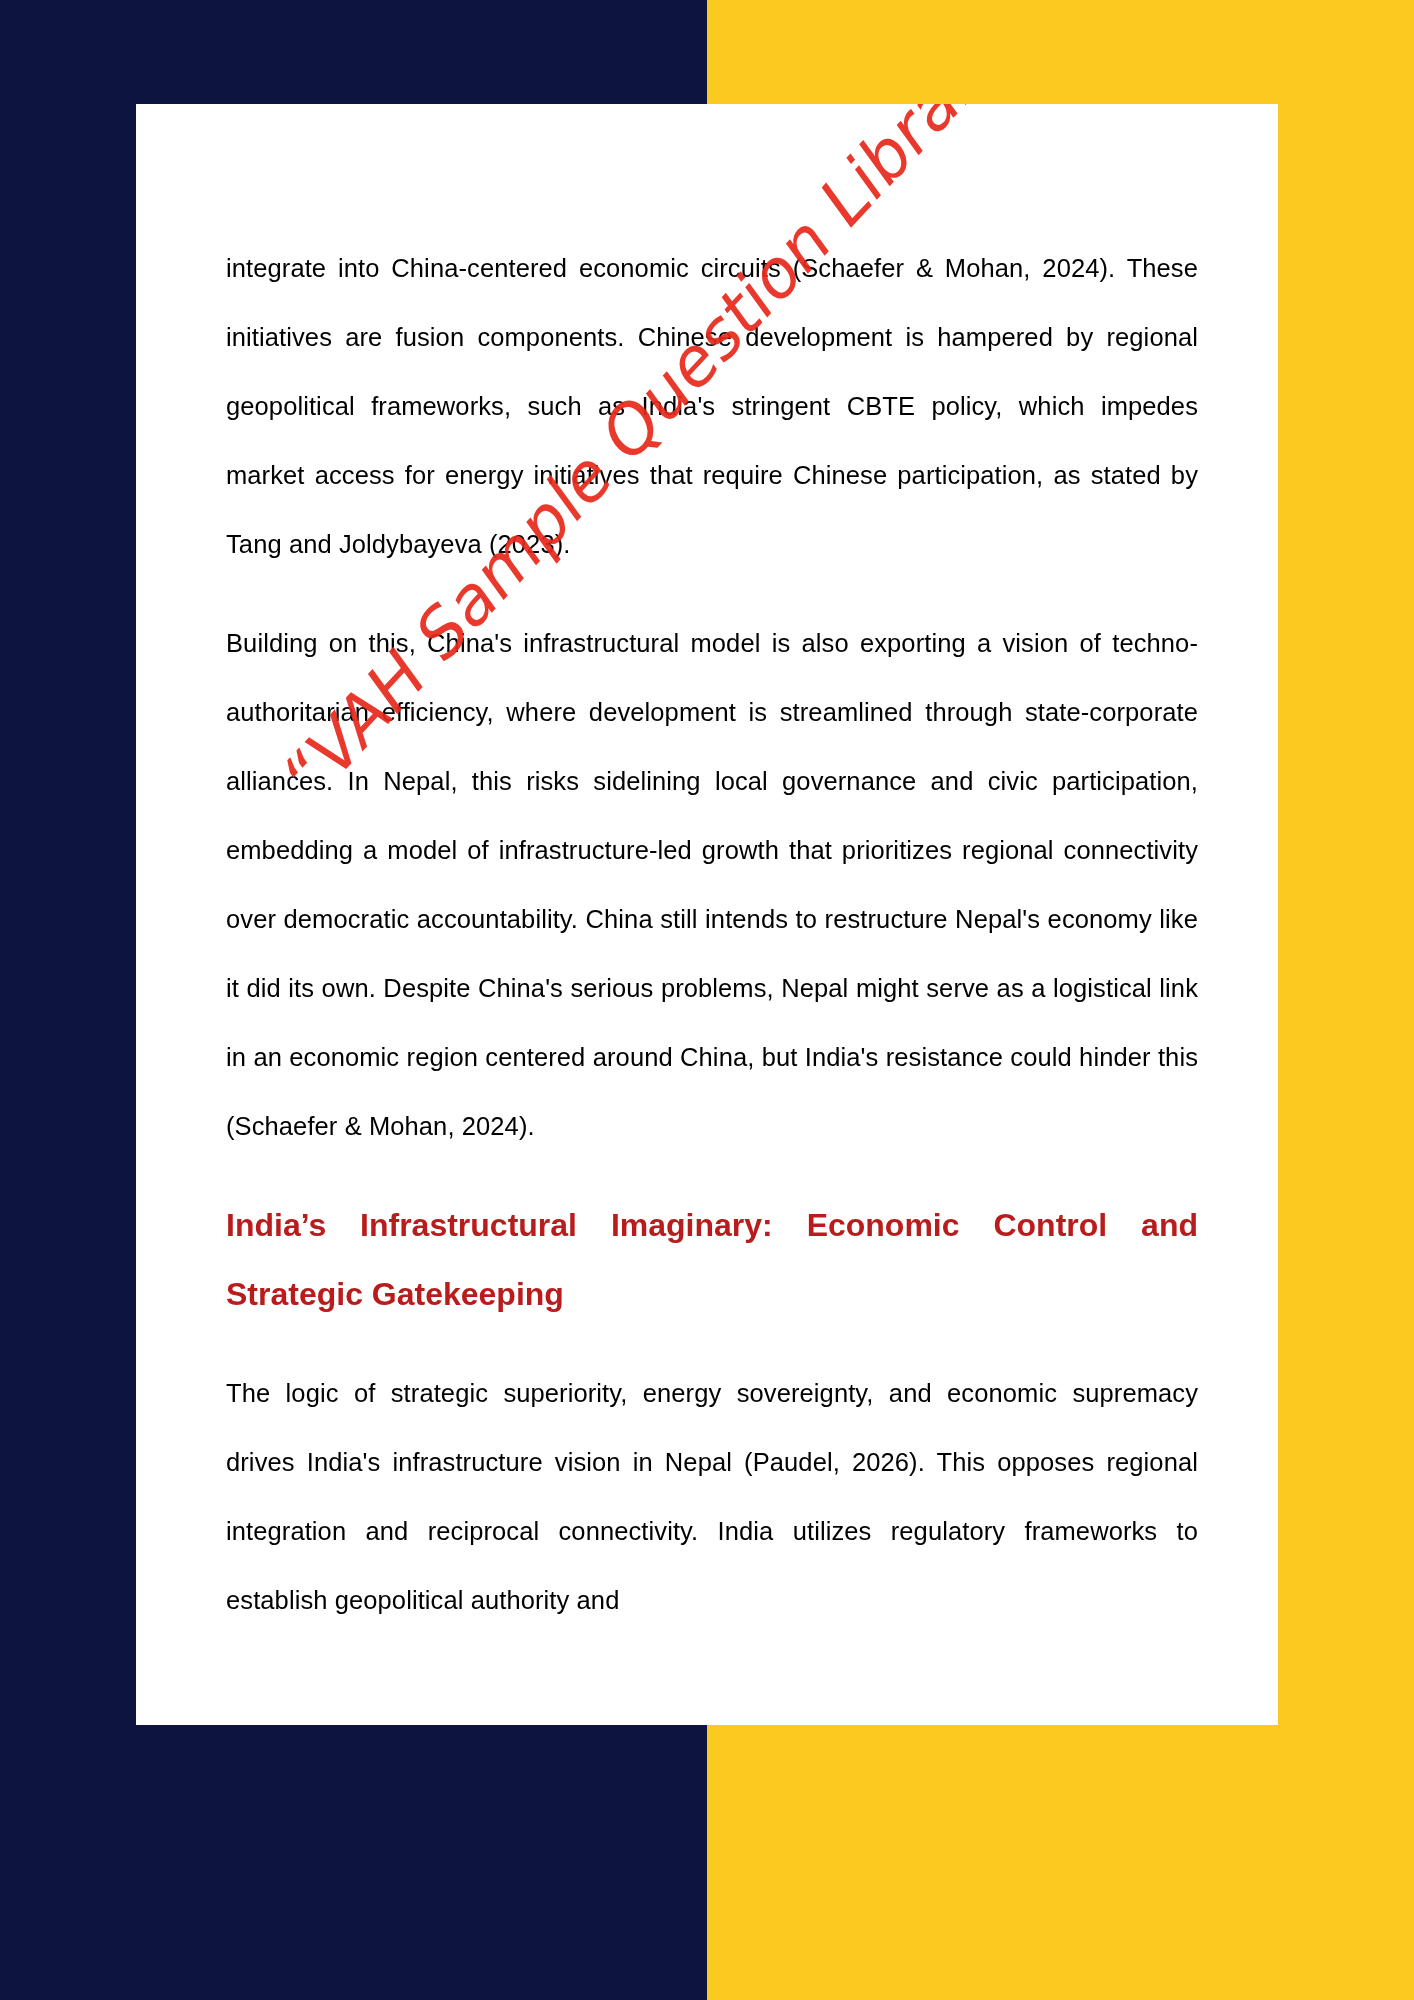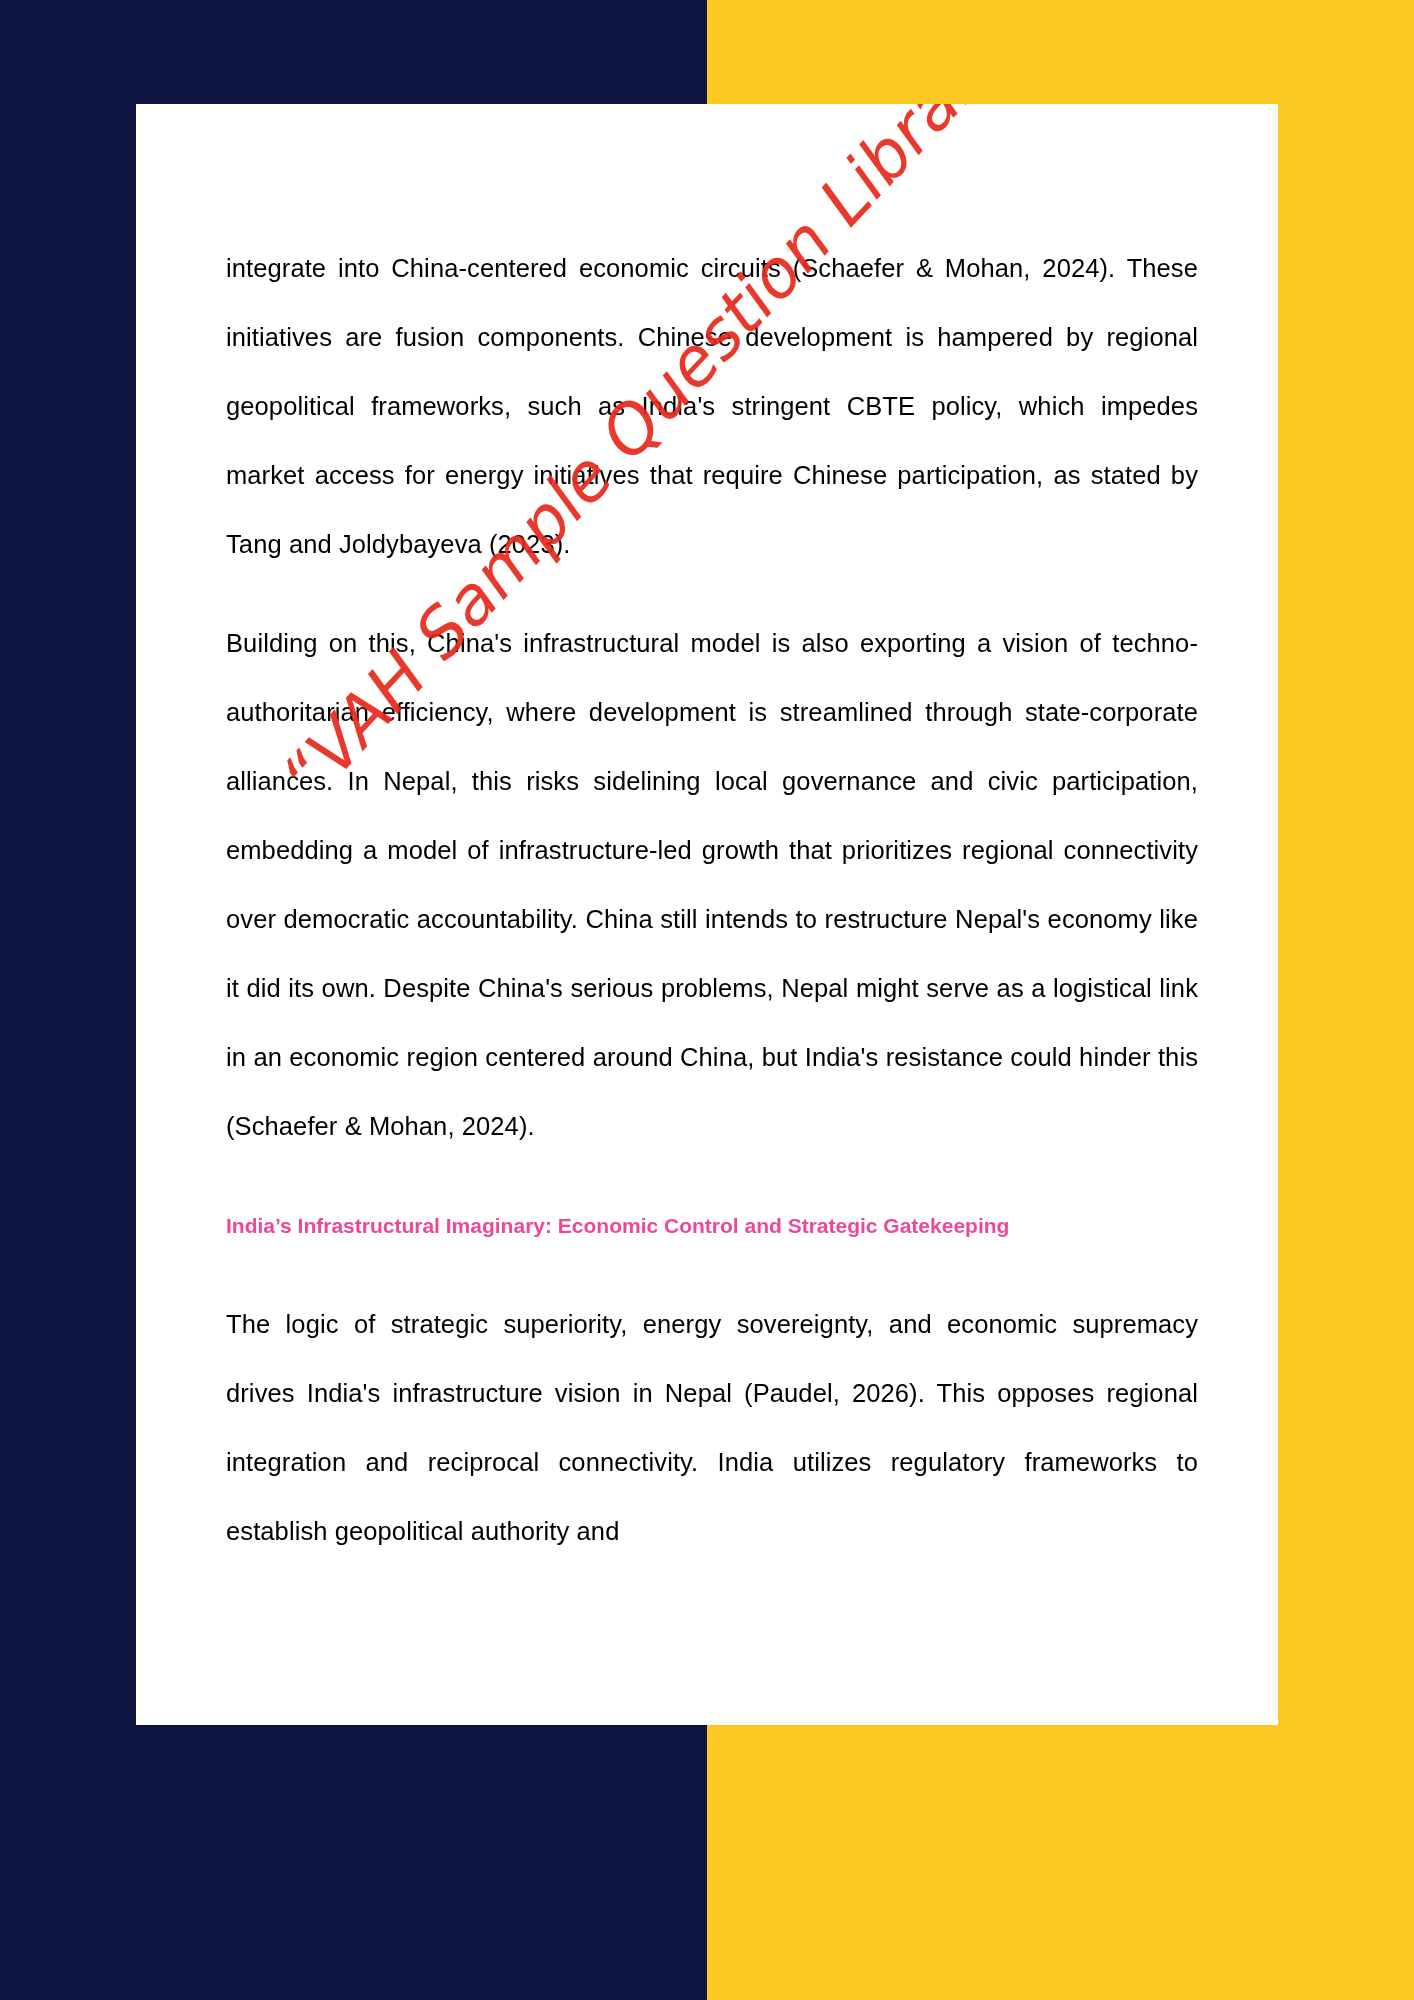--- a/index.html
+++ b/index.html
@@ -58,23 +58,23 @@
     color: #000000;
     text-align: justify;
     text-justify: inter-word;
     letter-spacing: 0.1px;
   }
   p.para.last {
     margin-bottom: 0;
   }
   h2.heading {
     margin: 0 0 30px 0;
-    font-size: 21px;
+    font-size: 32px;
     line-height: 69px;
-    color: #ec4899;
+    color: #b91c1c;
     font-weight: bold;
     text-align: justify;
     text-justify: inter-word;
   }
   
   .watermark {
     position: absolute;
     left: 0;
     top: 0;
     width: 1142px;

